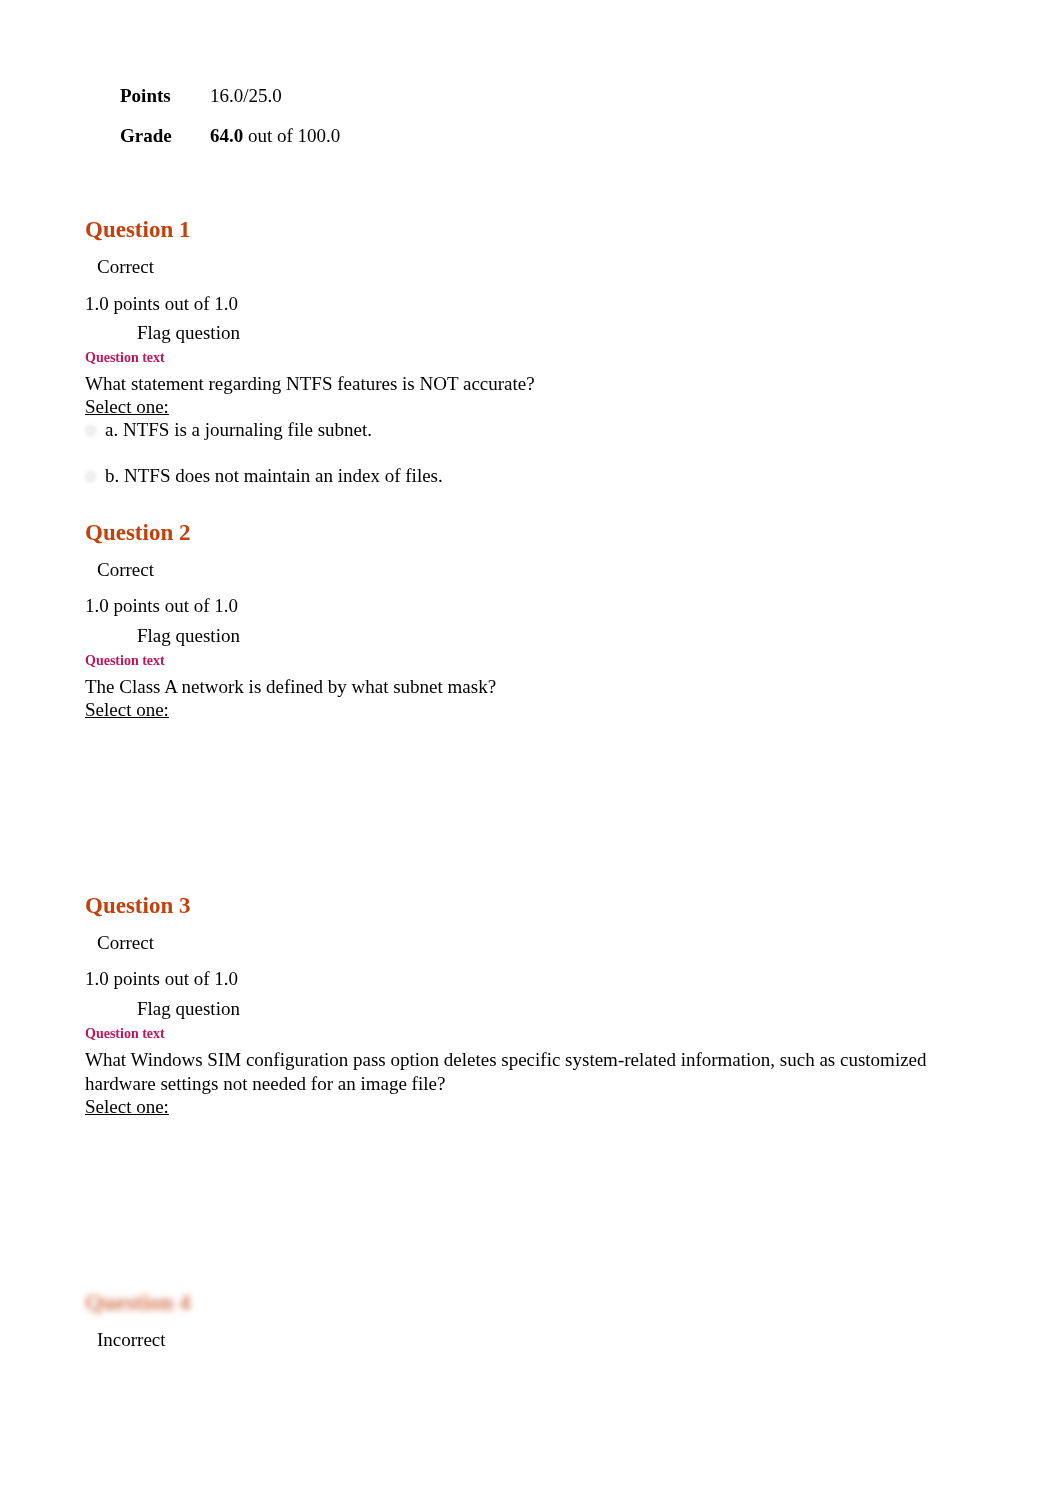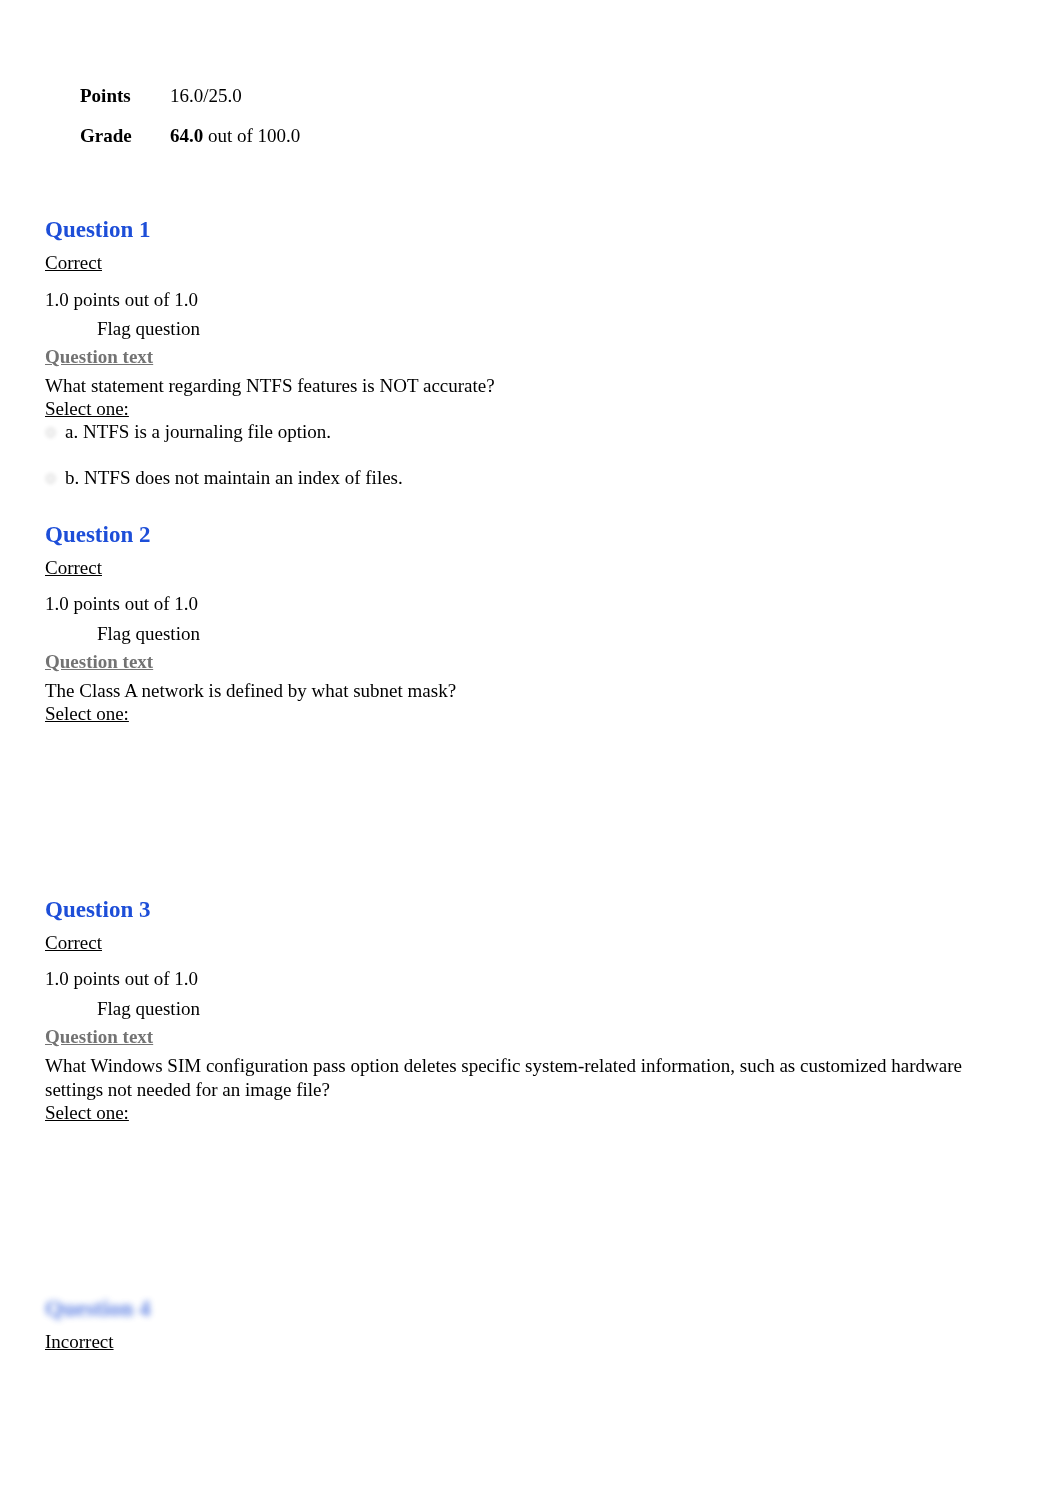--- a/index.html
+++ b/index.html
@@ -5,65 +5,63 @@
     body {
       font-family: Georgia, 'Times New Roman', Times, serif;
       font-size: 19px;
       color: #000;
       margin: 0;
       padding: 0;
       width: 1062px;
       background: #fff;
     }
     .content {
-      padding: 85px 85px 0 45px;
+      padding: 85px 85px 0 85px;
     }
     .summary-table {
       margin-bottom: 70px;
     }
     .summary-row {
       display: flex;
       margin-bottom: 18px;
     }
     .summary-label {
       font-weight: bold;
       width: 90px;
       text-align: left;
       padding-left: 35px;
     }
     .summary-value {
       padding-left: 0px;
       text-align: right;
     }
     .question-heading {
-      color: #1d4ed8;
+      color: #c2410c;
       font-weight: bold;
       font-size: 23px;
       margin-top: 30px;
       margin-bottom: 8px;
     }
     .status-text {
-      margin: 0;
+      margin: 12px;
       line-height: 1.3;
-      text-decoration: underline;
     }
     .points-text {
       margin: 12px 0 6px 0;
       line-height: 1.3;
     }
     .flag-question {
       padding-left: 52px;
       margin: 0 0 6px 0;
     }
     .question-text-heading {
-      color: #737373;
+      color: #be185d;
       font-weight: bold;
-      font-size: 19px;
+      font-size: 14px;
       margin: 0 0 6px 0;
-      text-decoration: underline;
     }
     .question-body {
       margin: 0;
       line-height: 1.25;
     }
     .select-one {
       margin: 0;
       text-decoration: underline;
     }
     .option-row {
@@ -122,21 +120,21 @@
   <div>
     <div class="question-heading">Question 1</div>
     <div class="status-text">Correct</div>
     <div class="points-text">1.0 points out of 1.0</div>
     <div class="flag-question">Flag question</div>
     <div class="question-text-heading">Question text</div>
     <div class="question-body">What statement regarding NTFS features is NOT accurate?</div>
     <div class="select-one">Select one:</div>
     <div class="option-row">
       <span class="radio-icon">○</span>
-      <span class="option-text">a. NTFS is a journaling file option.</span>
+      <span class="option-text">a. NTFS is a journaling file subnet.</span>
     </div>
     <div style="height:22px;"></div>
     <div class="option-row">
       <span class="radio-icon">○</span>
       <span class="option-text">b. NTFS does not maintain an index of files.</span>
     </div>
   </div>
 
   <div class="q2-block">
     <div class="question-heading">Question 2</div>

